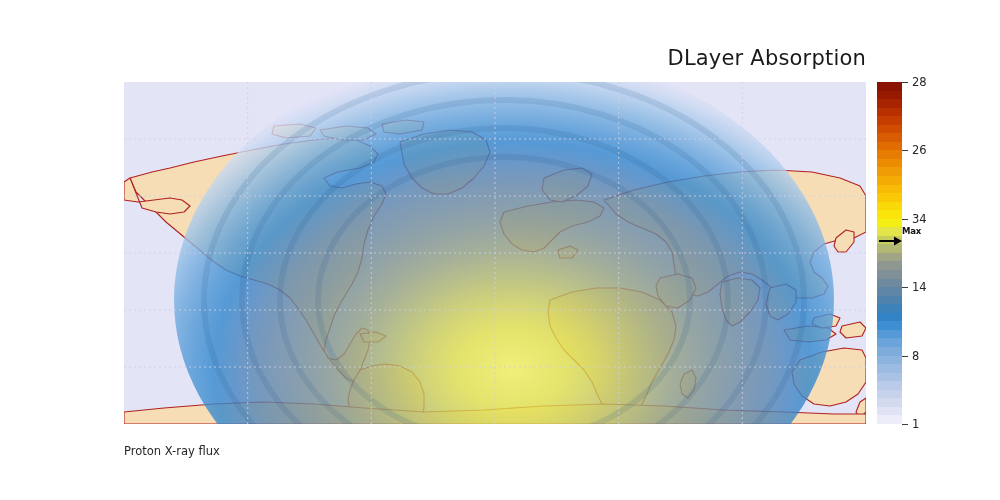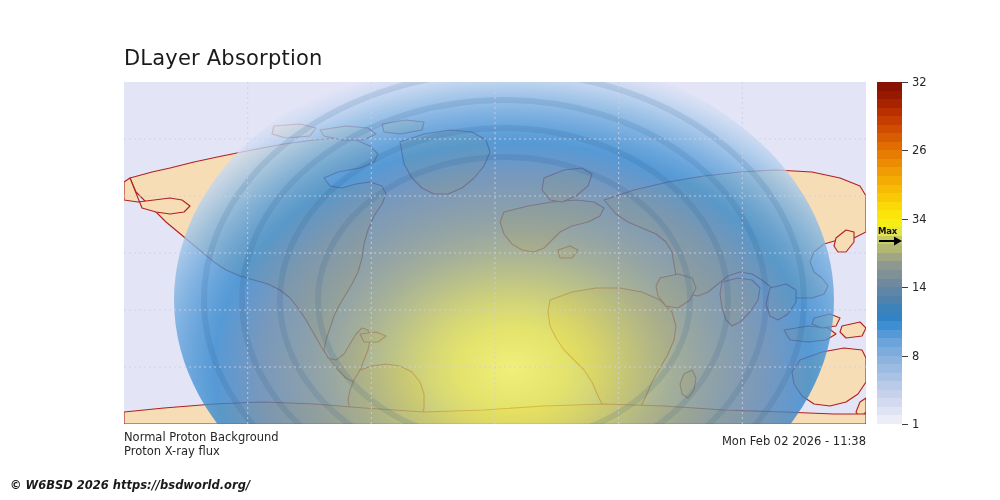--- a/index.html
+++ b/index.html
@@ -6,21 +6,21 @@
   body{
     width:1000px;height:500px;overflow:hidden;position:relative;
     font-family:"DejaVu Sans","Liberation Sans",sans-serif;
     color:#262626;
   }
   #figure{position:absolute;inset:0;background:#ffffff;}
 
   
   #title{
     position:absolute;left:124px;top:46px;width:742px;
-    text-align:left;font-size:21px;color:#1a1a1a;
+    text-align:right;font-size:21px;color:#1a1a1a;
     letter-spacing:0.2px;white-space:nowrap;
   }
 
   
   #map{
     position:absolute;left:124px;top:82px;width:742px;height:342px;
     overflow:hidden;background:#e4e4f7;border:0;
   }
   #map svg{display:block;width:742px;height:342px;}
 
@@ -56,21 +56,21 @@
     transform-origin:0 0;transform:rotate(-90deg) translate(-342px,0);
     display:flex;align-items:center;justify-content:center;
     font-size:15.5px;color:#3a3a3a;white-space:nowrap;
   }
   #maxann{
     position:absolute;left:0;top:231px;width:25px;height:22px;
     pointer-events:none;
   }
   #maxann .mlabel{
     position:absolute;left:1px;top:-1px;font-size:8.5px;color:#111;
-    font-weight:600;letter-spacing:-.2px;
+    font-weight:600;letter-spacing:-.2px;padding-left:24px;
   }
 </style>
 </head>
 <body>
 
 <div id="figure">
 
   <div id="title">DLayer Absorption</div>
 
   <div id="map">
@@ -202,24 +202,21 @@
           <line class="gridline" x1="0" y1="57" x2="742" y2="57"></line>
           <line class="gridline" x1="0" y1="114" x2="742" y2="114"></line>
           <line class="gridline" x1="0" y1="171" x2="742" y2="171"></line>
           <line class="gridline" x1="0" y1="228" x2="742" y2="228"></line>
           <line class="gridline" x1="0" y1="285" x2="742" y2="285"></line>
         </g>
       </g>
     </svg>
   </div>
 
-  <div class="note" id="note1">Normal Proton Background</div>
   <div class="note" id="note2">Proton X-ray flux</div>
-  <div id="stamp">Mon Feb 02 2026 - 11:38</div>
-  <div id="copyright">© W6BSD 2026 https://bsdworld.org/</div>
 
   <div id="cbar-wrap">
     <div id="cbar">
         <div class="band" style="height: 8.55px; background: rgb(138, 18, 0);"></div>
         <div class="band" style="height: 8.55px; background: rgb(151, 26, 0);"></div>
         <div class="band" style="height: 8.55px; background: rgb(168, 35, 0);"></div>
         <div class="band" style="height: 8.55px; background: rgb(184, 47, 0);"></div>
         <div class="band" style="height: 8.55px; background: rgb(197, 61, 1);"></div>
         <div class="band" style="height: 8.55px; background: rgb(207, 76, 1);"></div>
         <div class="band" style="height: 8.55px; background: rgb(216, 92, 1);"></div>
@@ -269,18 +266,18 @@
         <div class="cb-lab" style="top: 342px;">1</div>
         <div class="cb-tick" style="top: 273.6px;"></div>
         <div class="cb-lab" style="top: 273.6px;">8</div>
         <div class="cb-tick" style="top: 205.2px;"></div>
         <div class="cb-lab" style="top: 205.2px;">14</div>
         <div class="cb-tick" style="top: 136.8px;"></div>
         <div class="cb-lab" style="top: 136.8px;">34</div>
         <div class="cb-tick" style="top: 68.4px;"></div>
         <div class="cb-lab" style="top: 68.4px;">26</div>
         <div class="cb-tick" style="top: 0px;"></div>
-        <div class="cb-lab" style="top: 0px;">32</div>
+        <div class="cb-lab" style="top: 0px;">28</div>
       </div>
     <div id="cbar-title">Affected Frequency (MHz)</div>
   </div>
 
 </div>
 
 </body></html>

